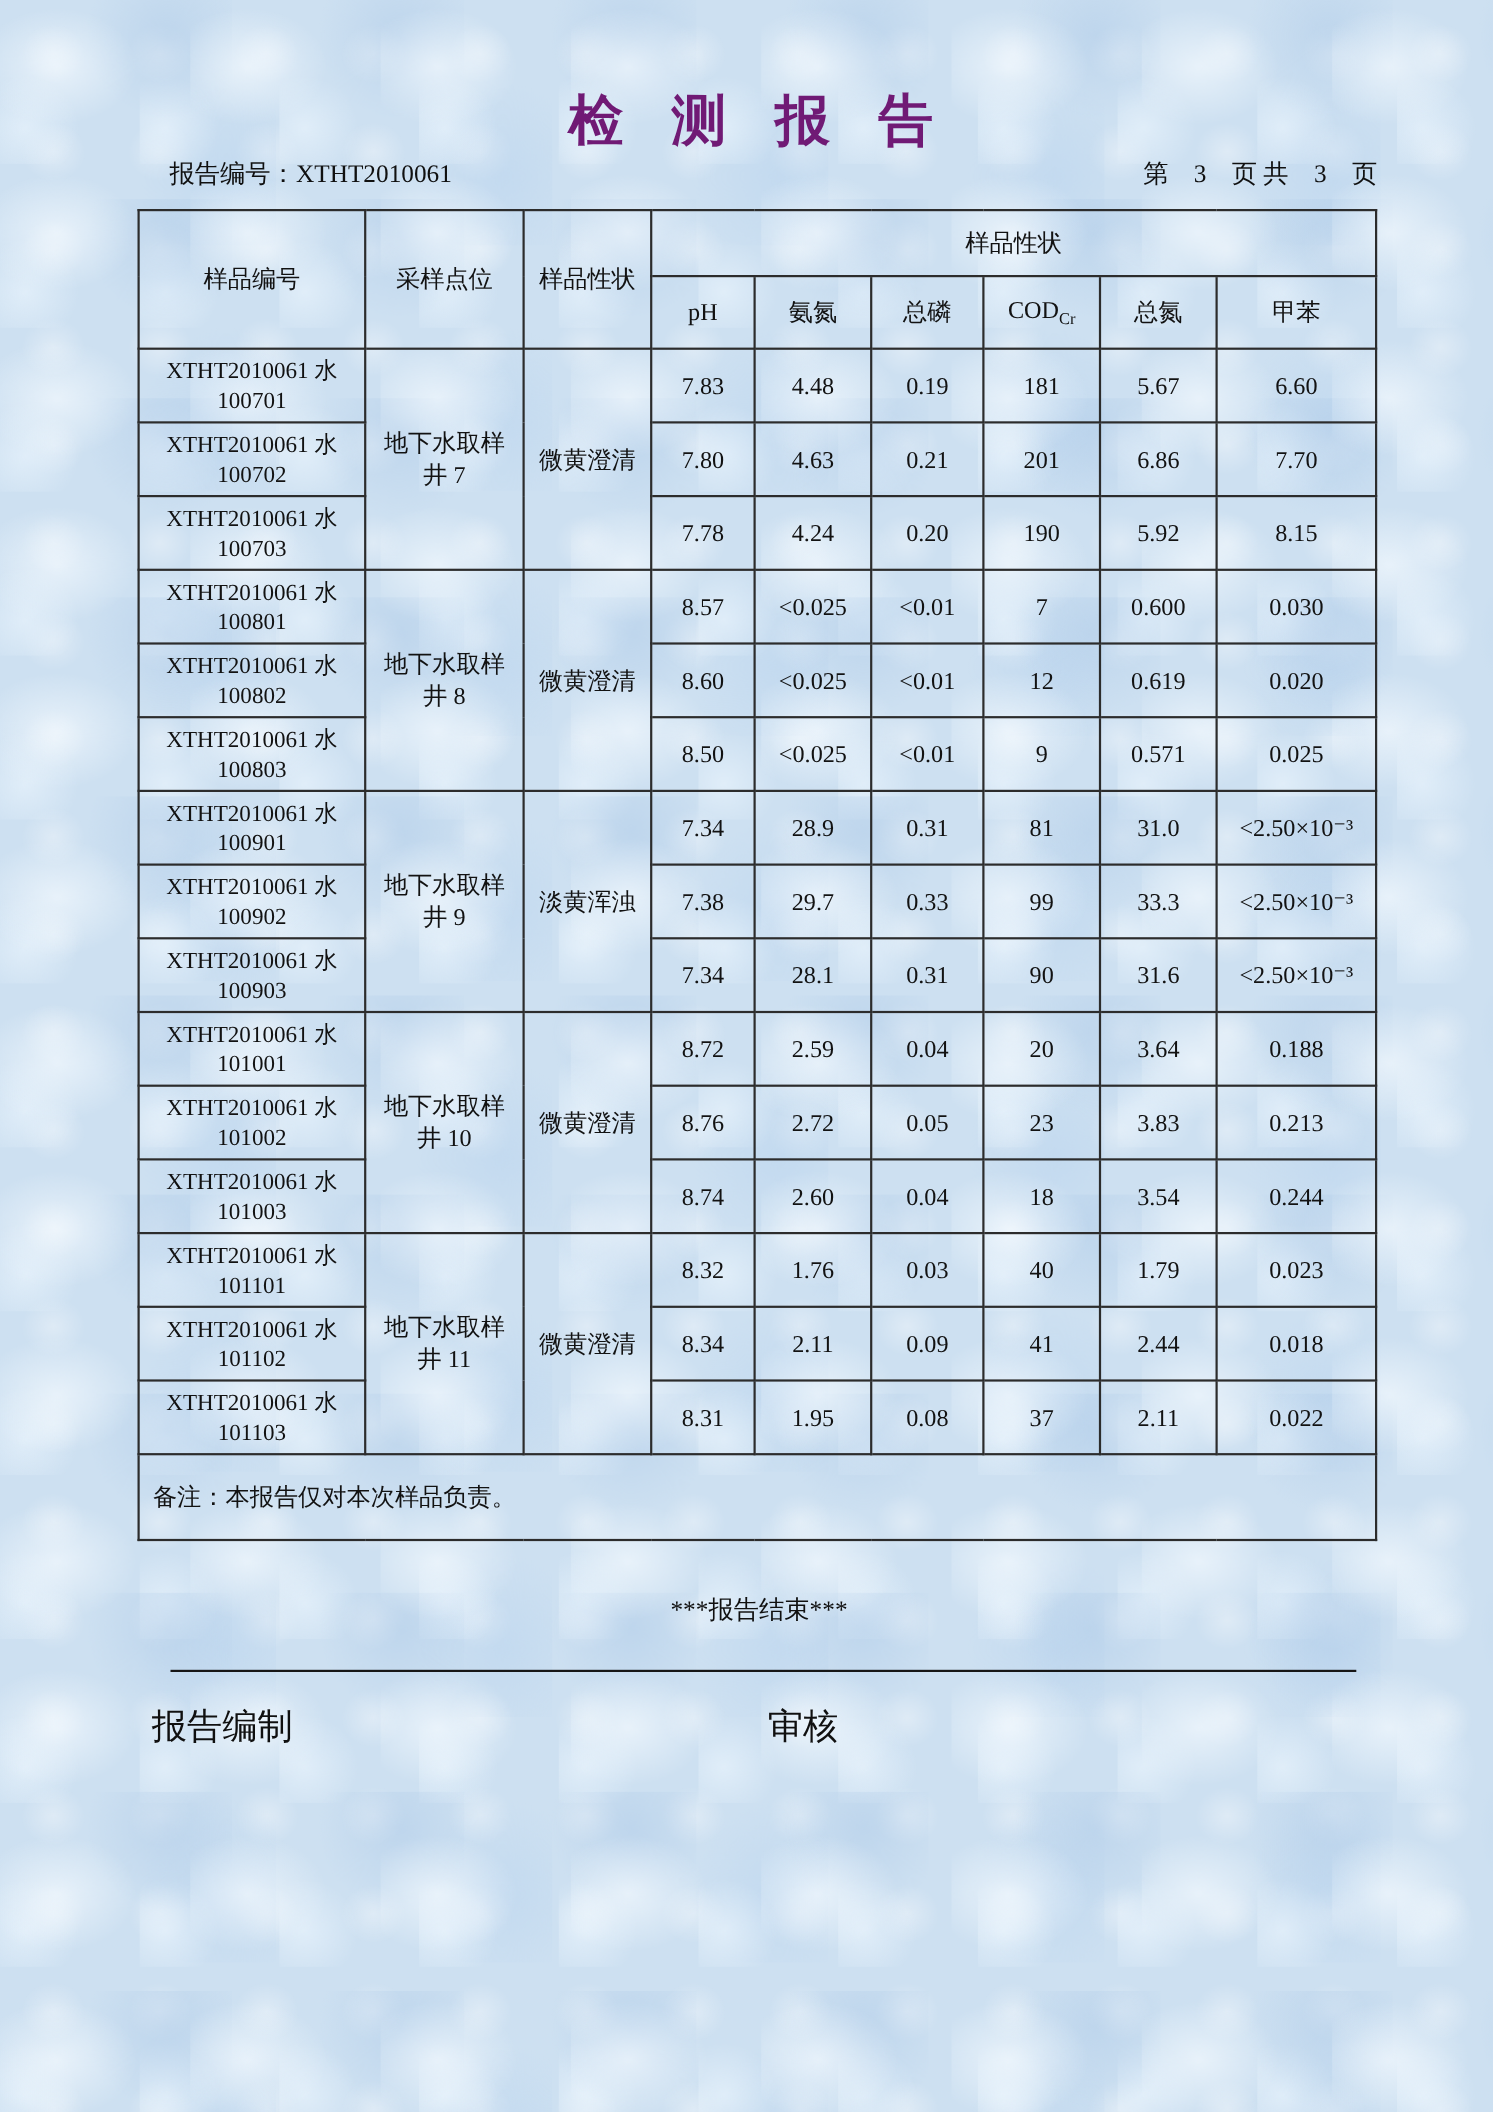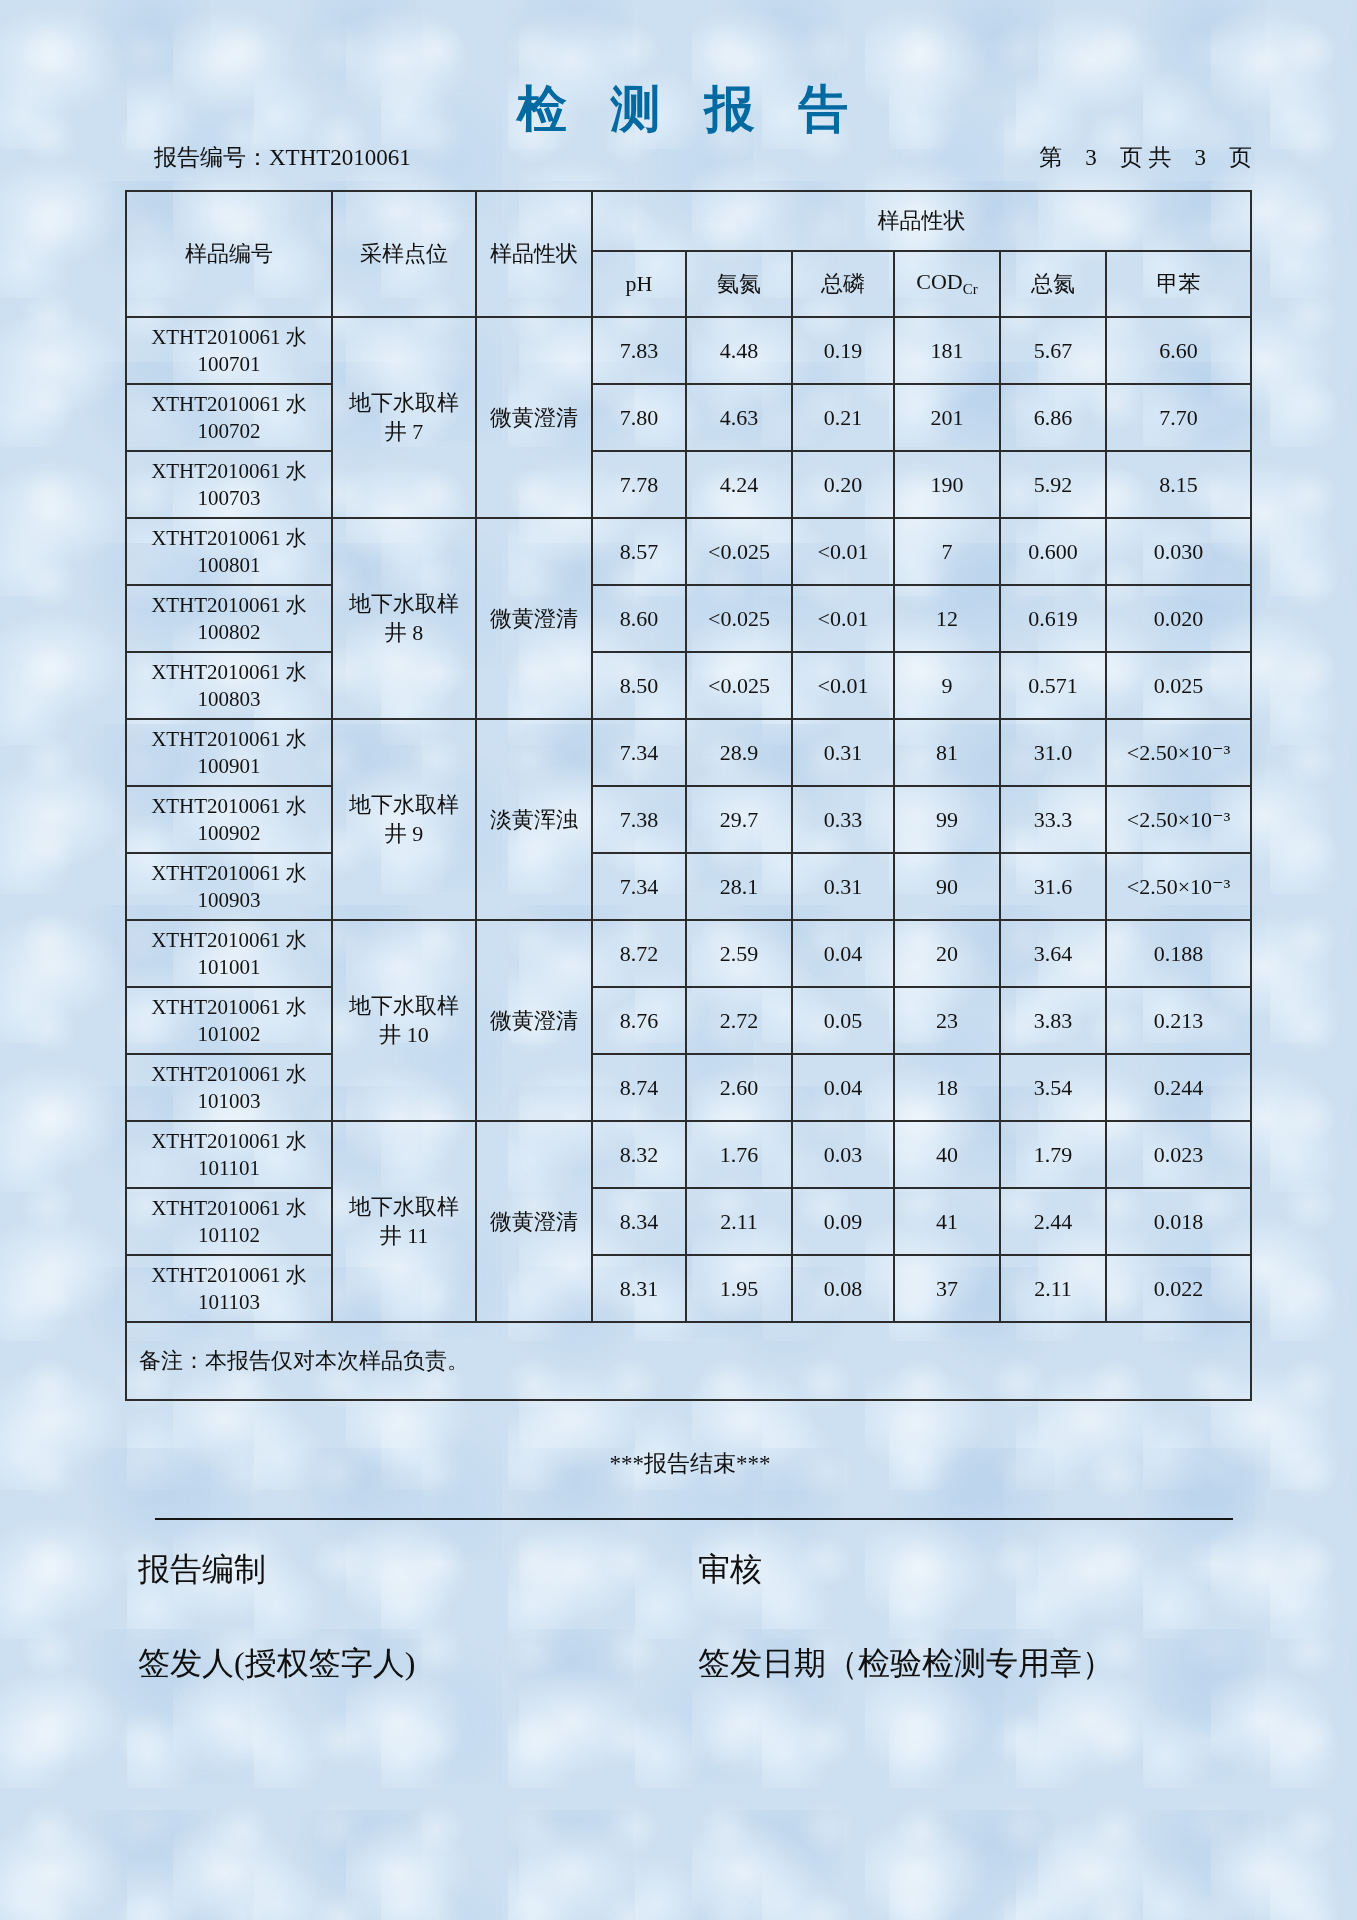--- a/index.html
+++ b/index.html
@@ -15,21 +15,21 @@
     background-size: 173px 151px, 211px 181px, 127px 149px, 251px 223px, 97px 89px;
     font-family: "Liberation Serif", "DejaVu Serif", serif;
     color: #101010;
   }
   .page { position: relative; width: 1357px; height: 1920px; overflow: hidden; }
 
   .title {
     position: absolute; top: 76px; left: 130px; width: 1120px;
     text-align: center;
     font-family: "Liberation Sans", "DejaVu Sans", sans-serif;
-    font-weight: 900; font-size: 50px; letter-spacing: 15px; color: #0369a1;
+    font-weight: 900; font-size: 50px; letter-spacing: 15px; color: #701a75;
     white-space: nowrap;
   }
   .meta {
     position: absolute; top: 142px; left: 154px; width: 1098px;
     display: flex; justify-content: space-between;
     font-size: 23px;
   }
 
   table.report {
     position: absolute; top: 190px; left: 125px;
@@ -328,18 +328,14 @@
 
   <div class="end-note">***报告结束***</div>
 
   <div class="rule"></div>
 
   <div class="footer-line fl1">
     <span class="lcol">报告编制</span>
     <span>审核</span>
   </div>
 
-  <div class="footer-line fl2">
-    <span class="lcol">签发人(授权签字人)</span>
-    <span>签发日期（检验检测专用章）</span>
-  </div>
 
 </div>
 
 </body></html>

